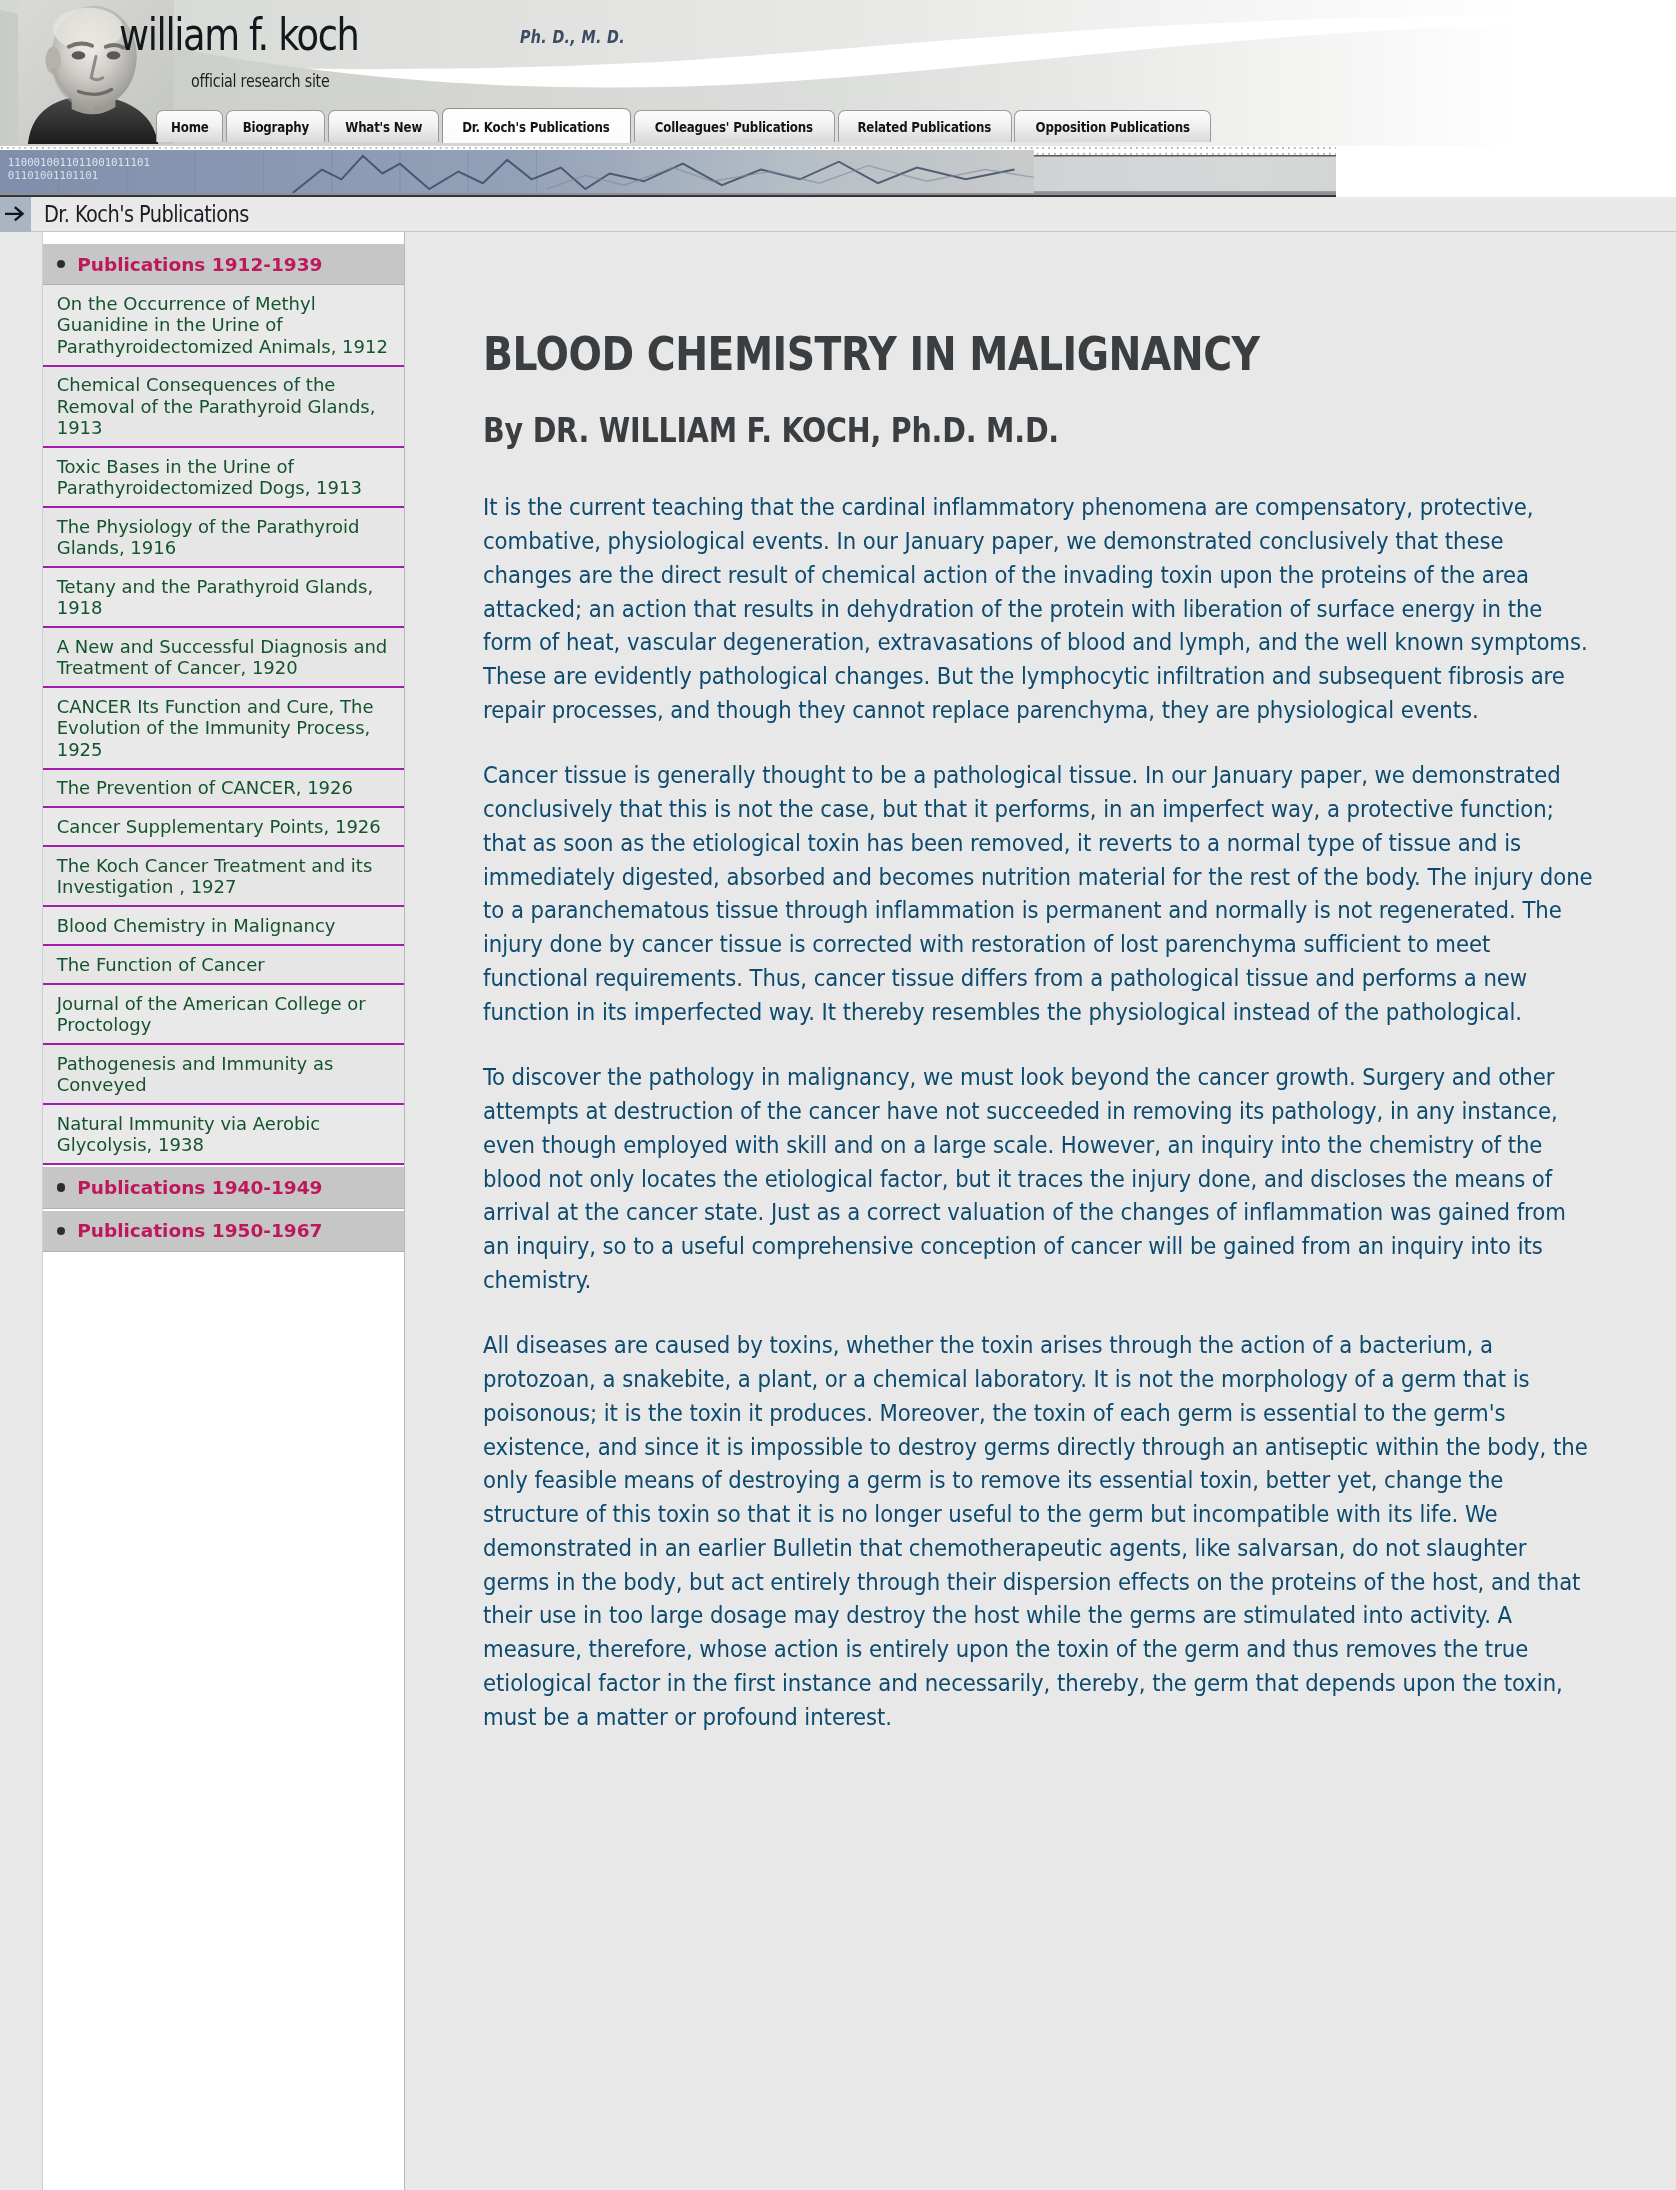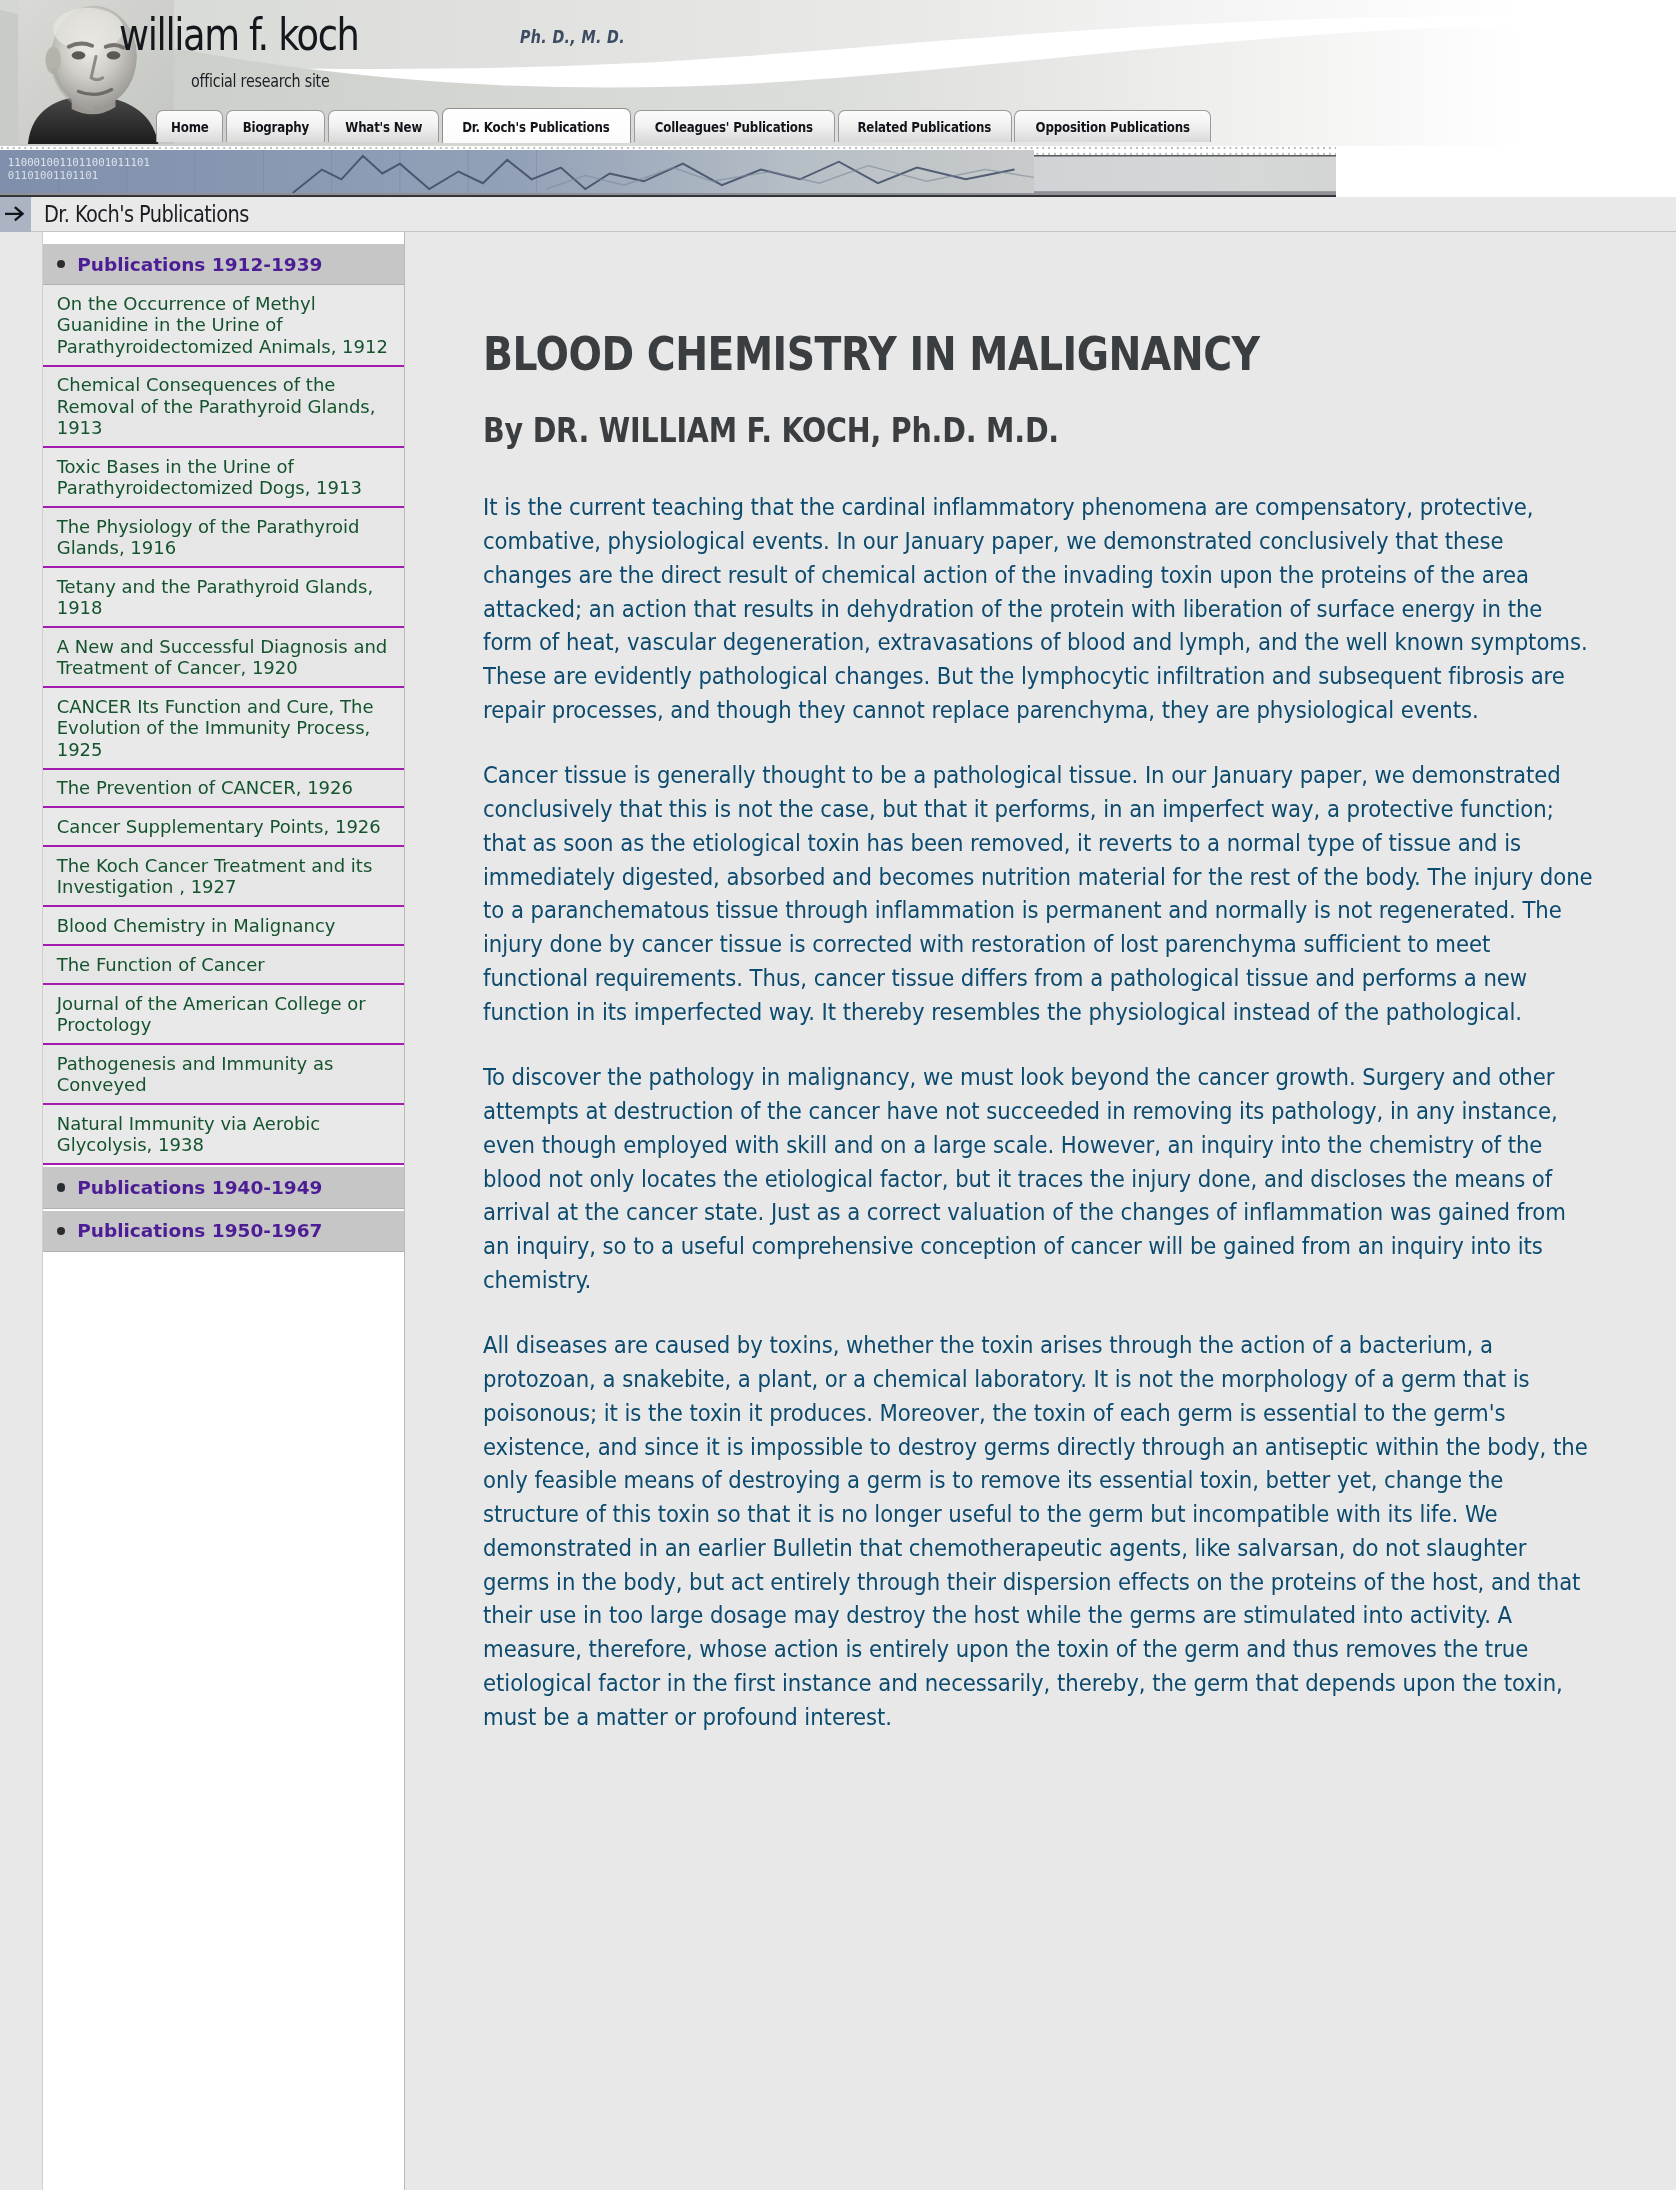--- a/index.html
+++ b/index.html
@@ -183,21 +183,21 @@
   .nav-section {
     background: #c6c6c6;
     border-top: 2px solid #ffffff;
     border-bottom: 1px solid #b0b0b0;
     padding: 9.8px 9.8px 9.8px 13.7px;
     display: flex;
     align-items: center;
     gap: 11.7px;
     font-size: 18.5px;
     font-weight: 700;
-    color: #4c1d95;
+    color: #be185d;
   }
   .nav-bullet {
     width: 8.8px; height: 8.8px;
     border-radius: 50%;
     background: #2b2e31;
     flex: none;
   }
   .nav-item {
     padding: 7.8px 15.6px 7.8px 13.7px;
     background: #e6e6e6;

